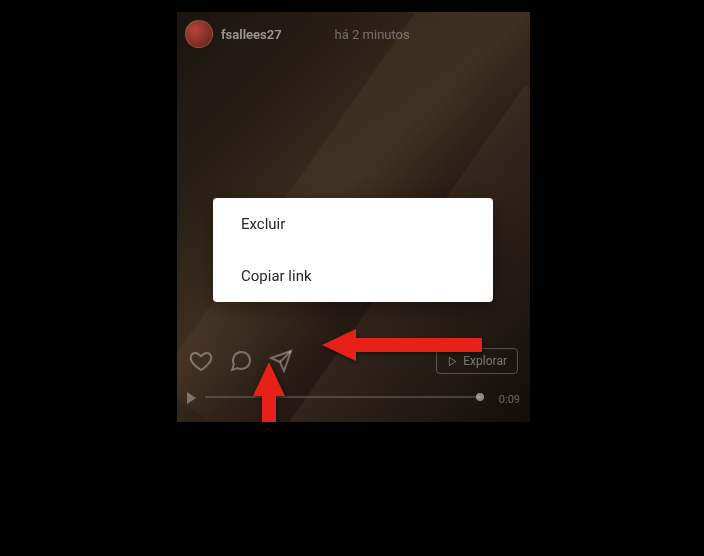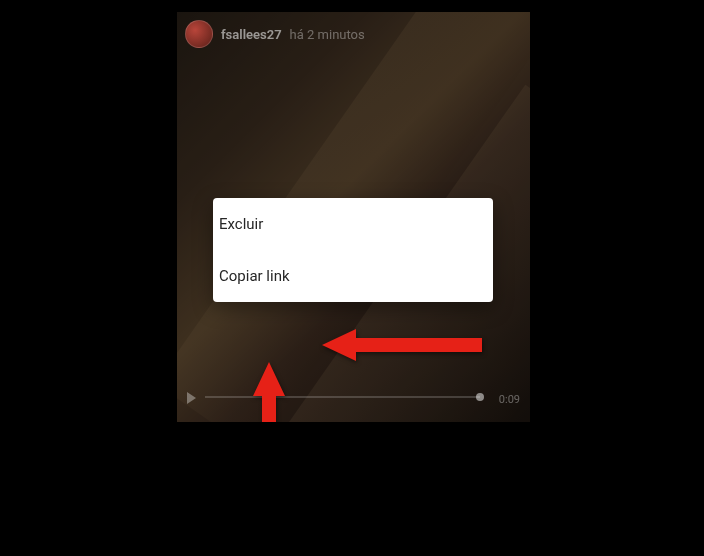--- a/index.html
+++ b/index.html
@@ -69,34 +69,35 @@
       border: 1px solid rgba(255,255,255,0.15);
     }
     .username {
       color: rgba(255,255,255,0.55);
       font-size: 13px;
       font-weight: 600;
     }
     .timestamp {
       color: rgba(255,255,255,0.35);
       font-size: 13px;
+      margin-left: 45px;
     }
     .menu-popup {
       position: absolute;
       left: 36px;
       top: 186px;
       width: 280px;
       background: #fff;
       border-radius: 4px;
       box-shadow: 0 6px 20px rgba(0,0,0,0.4);
       z-index: 10;
       overflow: hidden;
     }
     .menu-item {
-      padding: 17px 6px;
+      padding: 17px 28px;
       font-size: 15px;
       color: #262626;
       cursor: pointer;
     }
     .bottom-bar {
       position: absolute;
       bottom: 48px;
       left: 12px;
       right: 12px;
       display: flex;
@@ -195,19 +196,37 @@
   </div>
 
   <svg class="arrow-h" width="160" height="40" viewBox="0 0 160 40">
     <polygon points="0,20 34,4 34,13 160,13 160,27 34,27 34,36" fill="#e62117"></polygon>
   </svg>
 
   <svg class="arrow-v" width="40" height="110" viewBox="0 0 40 110">
     <polygon points="20,0 4,34 13,34 13,110 27,110 27,34 36,34" fill="#e62117"></polygon>
   </svg>
 
+  <div class="bottom-bar">
+    <svg class="icon-outline" viewBox="0 0 24 24">
+      <path d="M12 21s-7-4.5-9.5-9C.5 7 3 3.5 7 4c2 .3 3.5 1.8 5 3 1.5-1.2 3-2.7 5-3 4-.5 6.5 3 4.5 8C19 16.5 12 21 12 21z"></path>
+    </svg>
+    <svg class="icon-outline" viewBox="0 0 24 24">
+      <path d="M21 11.5a8.38 8.38 0 0 1-8.5 8.5 8.5 8.5 0 0 1-3.8-.9L3 21l1.9-5.7A8.5 8.5 0 1 1 21 11.5z"></path>
+    </svg>
+    <svg class="icon-outline" viewBox="0 0 24 24">
+      <path d="M22 2 11 13"></path>
+        <path d="M22 2 15 22l-4-9-9-4 20-7z"></path>
+    </svg>
+    <div class="explore-btn">
+      <svg width="11" height="11" viewBox="0 0 24 24" stroke="rgba(255,255,255,0.4)" fill="none" stroke-width="2">
+        <polygon points="5,3 19,12 5,21"></polygon>
+      </svg>
+      <span>Explorar</span>
+    </div>
+  </div>
 
   <div class="play-tri"></div>
   <div class="progress-track">
     <div class="progress-knob"></div>
   </div>
   <div class="time-label">0:09</div>
 </div>
 
 </body></html>

